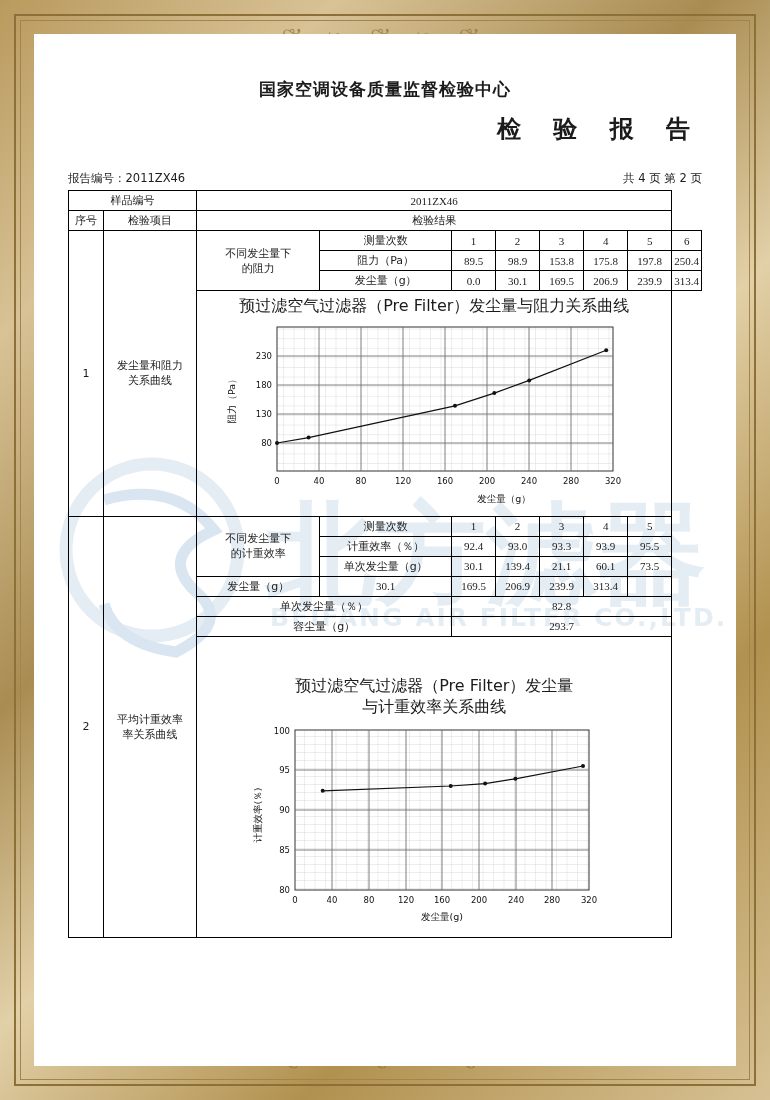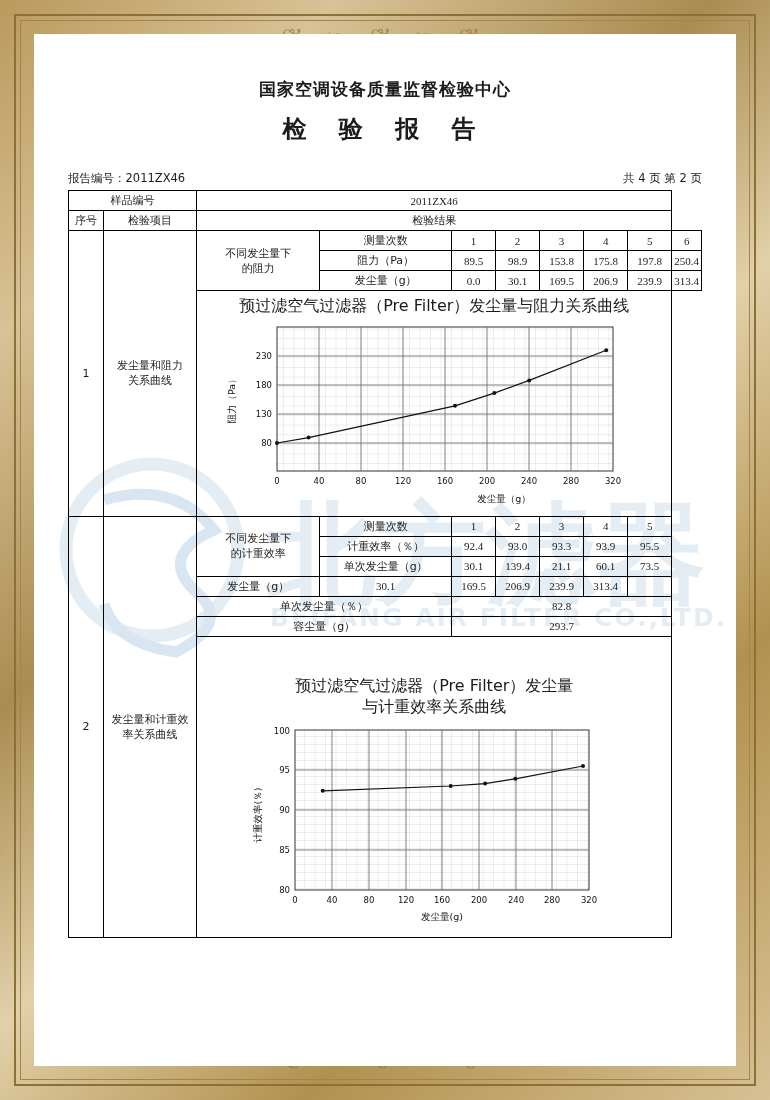--- a/index.html
+++ b/index.html
@@ -47,21 +47,21 @@
   
   .doc{
     position:absolute; left:68px; top:78px; width:634px;
     color:#1b1b1b;
   }
   .org-title{
     text-align:center; font-size:17px; font-weight:bold; letter-spacing:1px;
     font-family:"DejaVu Sans", sans-serif;
   }
   .report-title{
-    text-align:center; font-size:24px; font-weight:bold; letter-spacing:12px;
+    text-align:right; font-size:24px; font-weight:bold; letter-spacing:12px;
     margin-top:12px; font-family:"DejaVu Sans", sans-serif;
   }
   .meta-row{
     display:flex; justify-content:space-between; align-items:center;
     margin-top:26px; font-size:11.5px;
     font-family:"DejaVu Sans", sans-serif;
   }
   table.main{
     width:100%; border-collapse:collapse; margin-top:4px;
     font-size:11px; font-family:"DejaVu Sans", sans-serif;
@@ -233,21 +233,21 @@
               <circle cx="330.2" cy="61.4" r="2"></circle>
               <circle cx="407.2" cy="31.2" r="2"></circle>
             </g>
           </svg>
         </div>
       </td>
     </tr>
 
     <tr>
       <td rowspan="7" class="col-seq">2</td>
-      <td rowspan="7" class="col-item" style="white-space:pre-line;">发尘量和计重效
+      <td rowspan="7" class="col-item" style="white-space:pre-line;">平均计重效率
 率关系曲线</td>
       <td rowspan="3" class="sub-label" style="white-space:pre-line;">不同发尘量下
 的计重效率</td>
       <td>测量次数</td>
       <td class="num">1</td>
       <td class="num">2</td>
       <td class="num">3</td>
       <td class="num">4</td>
       <td class="num">5</td>
     </tr>

